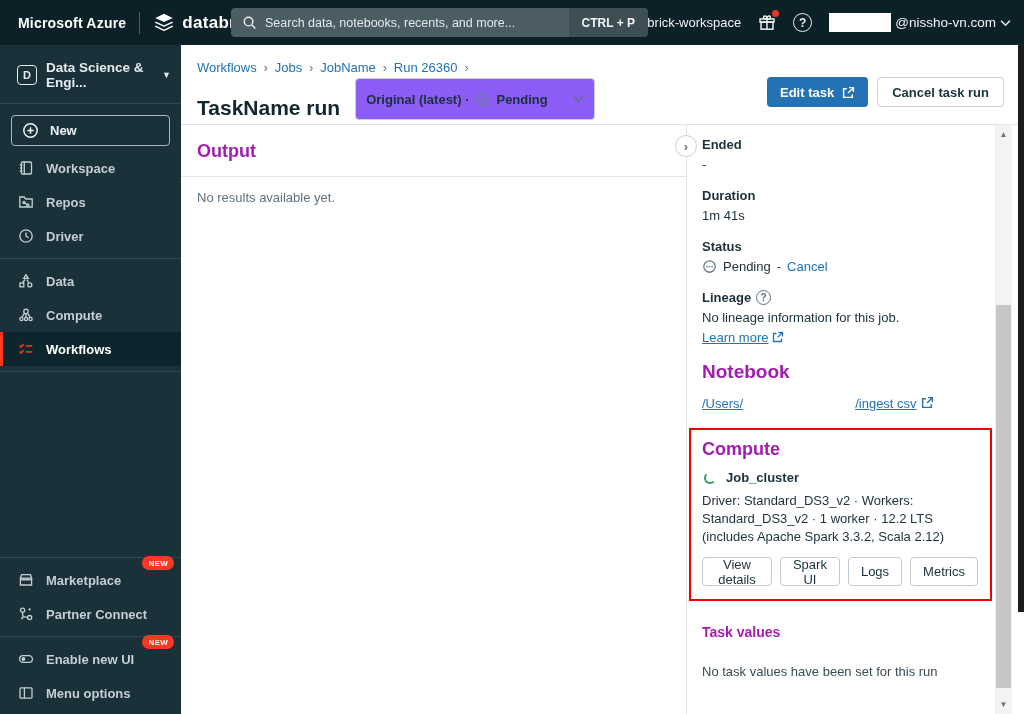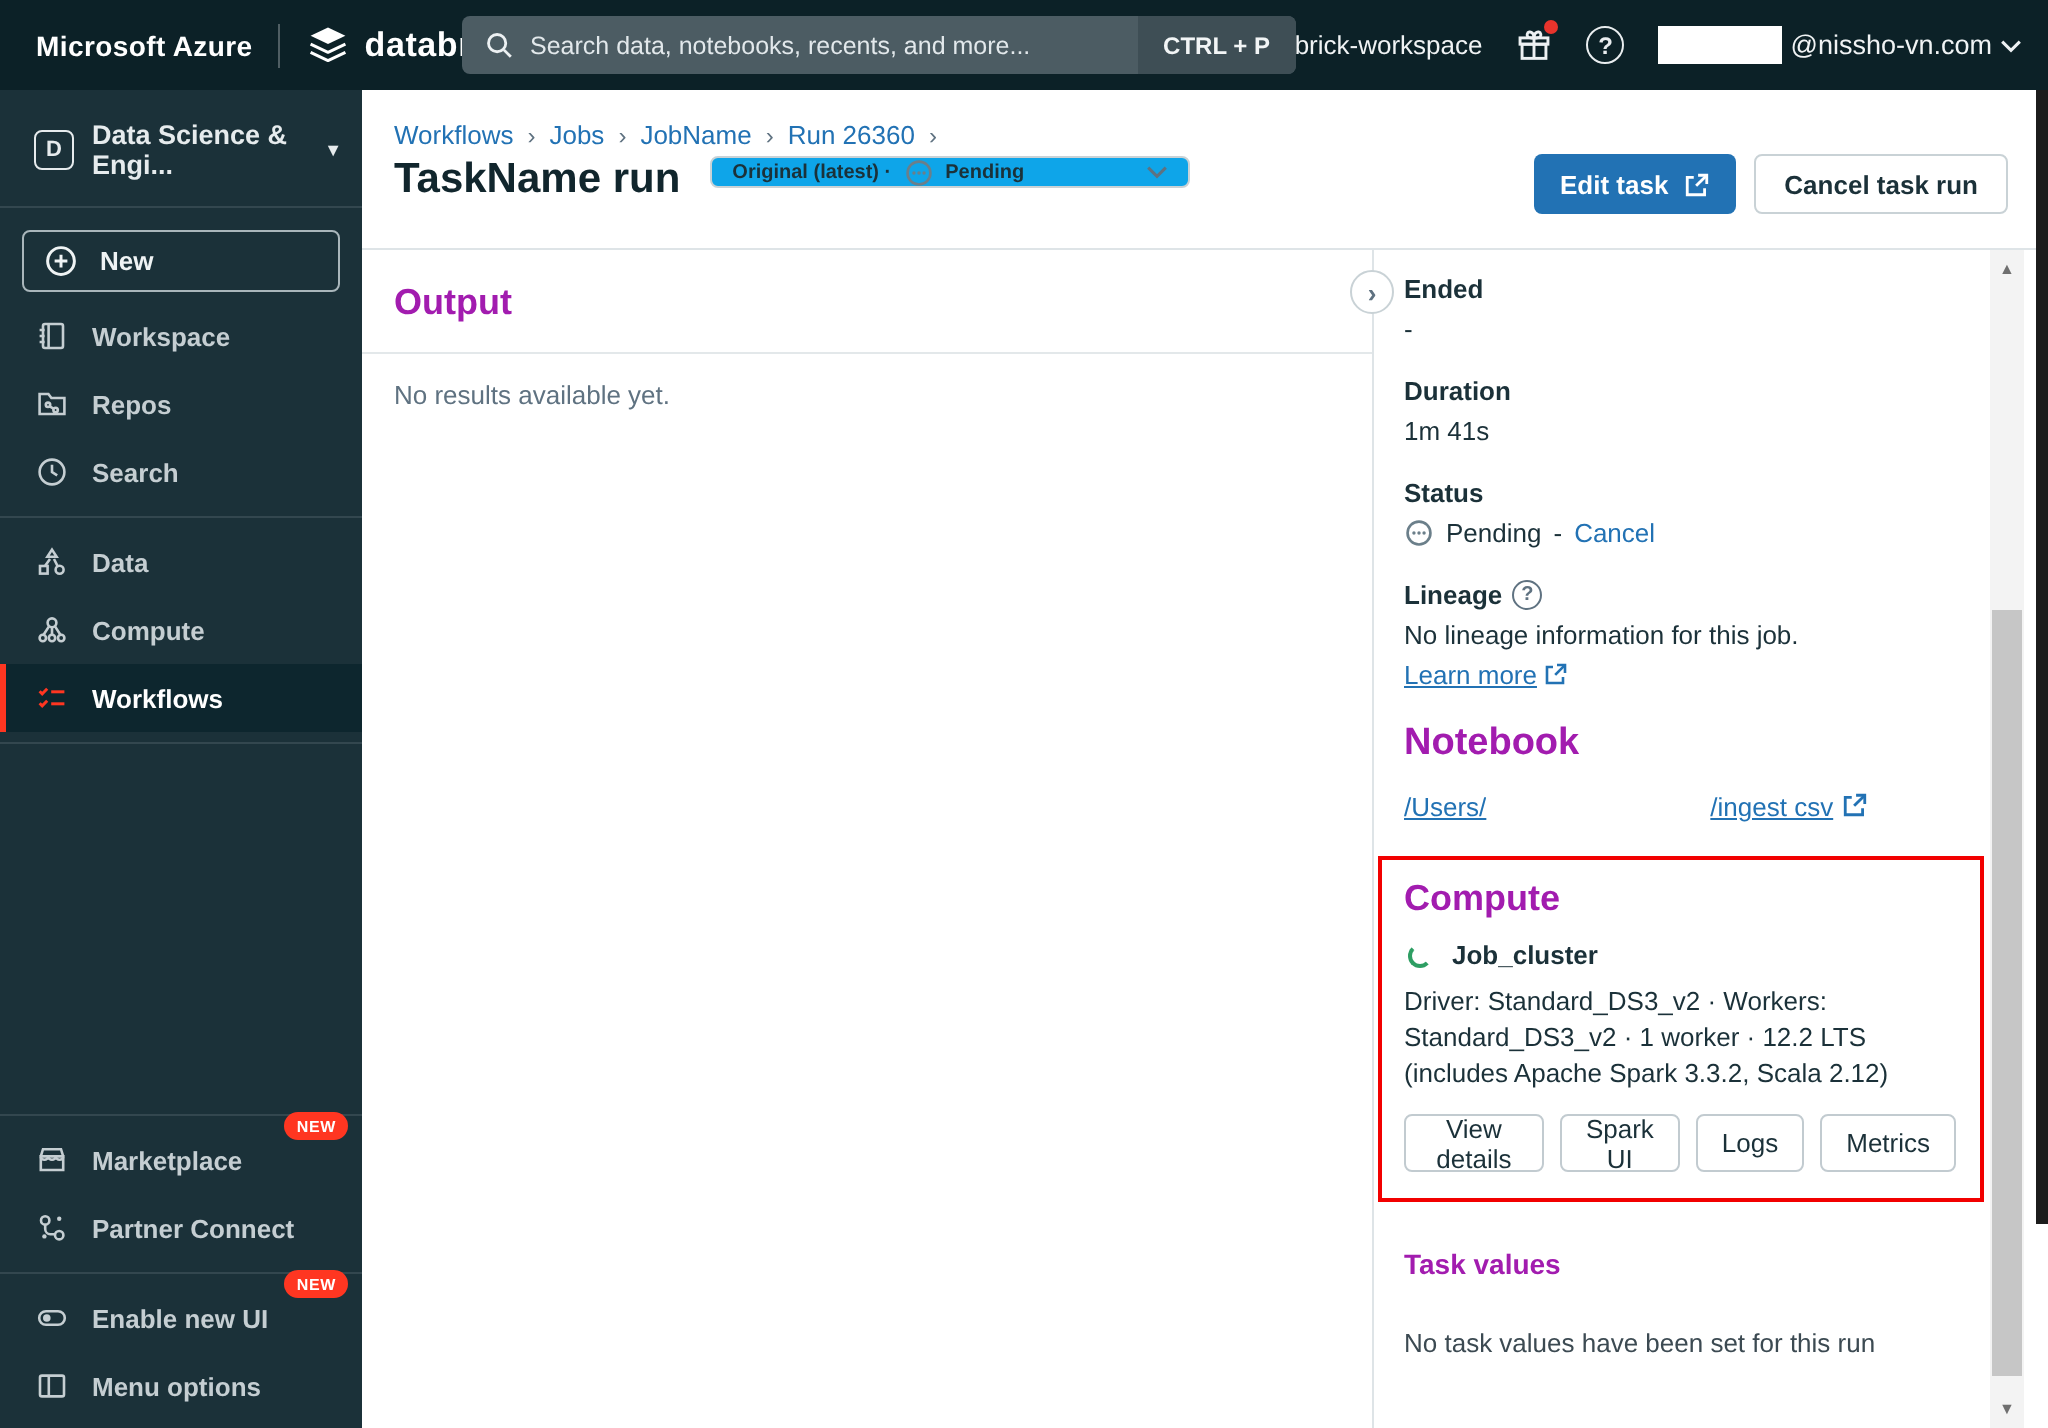--- a/index.html
+++ b/index.html
@@ -81,26 +81,26 @@
   }
   .sidebar-bottom { position:absolute; bottom:4px; left:0; right:0; }
   .sb-gap { height:5px; }
 
   
   .main { position:absolute; left:181px; top:45px; width:843px; height:669px; background:#fff; }
   .main-header { position:absolute; top:0; left:0; right:0; height:80px; border-bottom:1px solid #DEE4E7; background:#fff; }
   .breadcrumb { position:absolute; left:16px; top:15px; font-size:13px; display:flex; gap:7px; align-items:center; }
   .crumb { color:#2272B4; text-decoration:none; cursor:pointer; }
   .crumb-sep { color:#5F7281; font-size:12px; }
-  .title-row { position:absolute; left:16px; top:33px; display:flex; align-items:flex-start; gap:15px; }
+  .title-row { position:absolute; left:16px; top:33px; display:flex; align-items:flex-end; gap:15px; }
   .page-title { font-size:21px; font-weight:700; color:#11262D; }
   .run-selector {
-    border:1px solid #C9D2D6; border-radius:4px; height:16px; width:240px;
+    border:1px solid #C9D2D6; border-radius:4px; height:42px; width:240px;
     display:flex; align-items:center; padding:0 10px; gap:6px;
-    font-size:10px; font-weight:700; color:#1B3139; cursor:pointer; background:#0ea5e9;
+    font-size:13px; font-weight:700; color:#1B3139; cursor:pointer; background:#8b5cf6;
   }
   .run-selector .sel-caret { margin-left:auto; color:#5F7281; }
   .header-actions { position:absolute; right:20px; top:32px; display:flex; gap:9px; }
   .btn { height:30px; border-radius:4px; font-size:13px; font-weight:700; display:flex; align-items:center; cursor:pointer; font-family:"Liberation Sans", sans-serif; }
   .btn-secondary { border:1px solid #C9D2D6; background:#fff; color:#1B3139; padding:0 14px; }
   .btn-primary { border:none; background:#2272B4; color:#fff; padding:0 13px; gap:8px; }
 
   .content { position:absolute; top:80px; left:0; right:0; bottom:0; }
   .output-pane { position:absolute; left:0; top:0; width:505px; height:100%; }
   .section-h { font-size:18px; font-weight:700; color:#a21caf; }
@@ -265,21 +265,21 @@
       <span>Repos</span>
     </div>
 
     <div class="nav-item">
       <span class="nicon">
         <svg width="16" height="16" viewBox="0 0 16 16" fill="none" stroke="currentColor" stroke-width="1.3">
           <circle cx="8" cy="8" r="6.2"></circle>
             <path d="M8 4.4V8l2.6 1.7"></path>
         </svg>
       </span>
-      <span>Search</span>
+      <span>Driver</span>
     </div>
 
     <div class="sb-gap"></div>
     <div class="side-divider"></div>
     <div class="sb-gap"></div>
 
     <div class="nav-item">
       <span class="nicon">
         <svg width="16" height="16" viewBox="0 0 16 16" fill="none" stroke="currentColor" stroke-width="1.3">
           <path d="M8 1.8l2.3 3.6H5.7z"></path>

